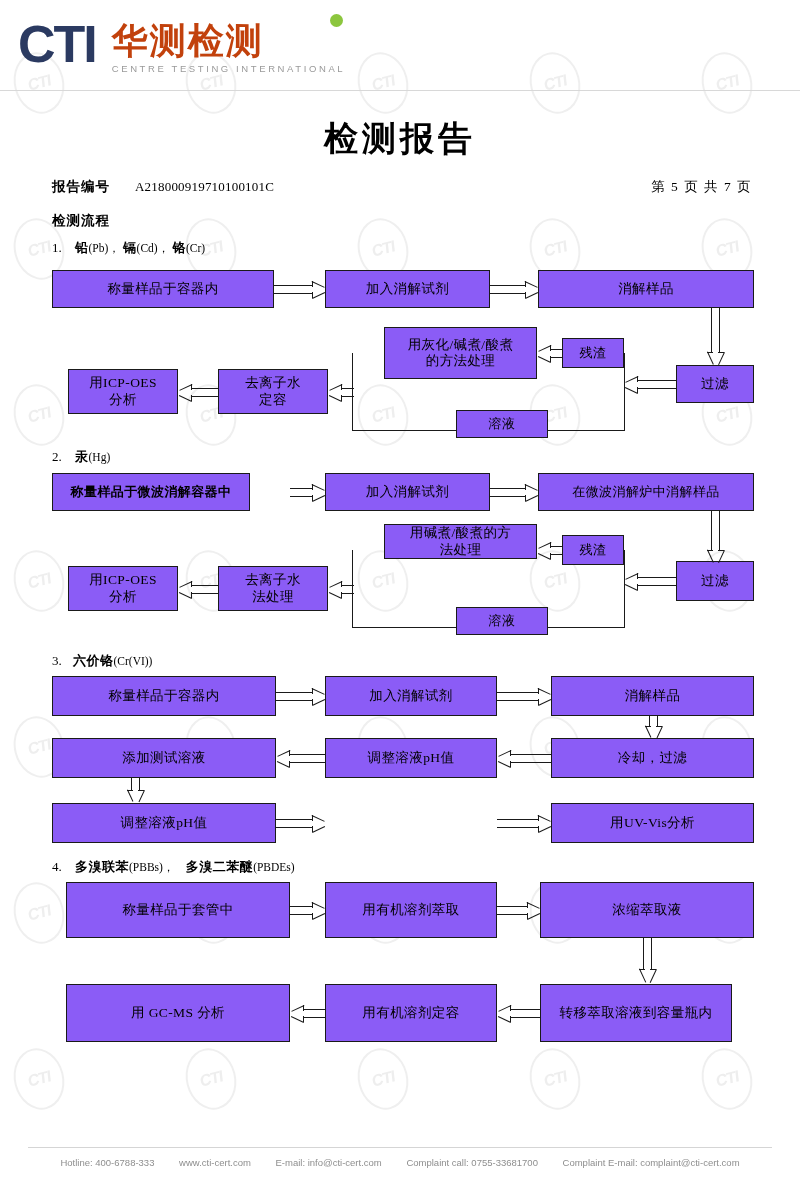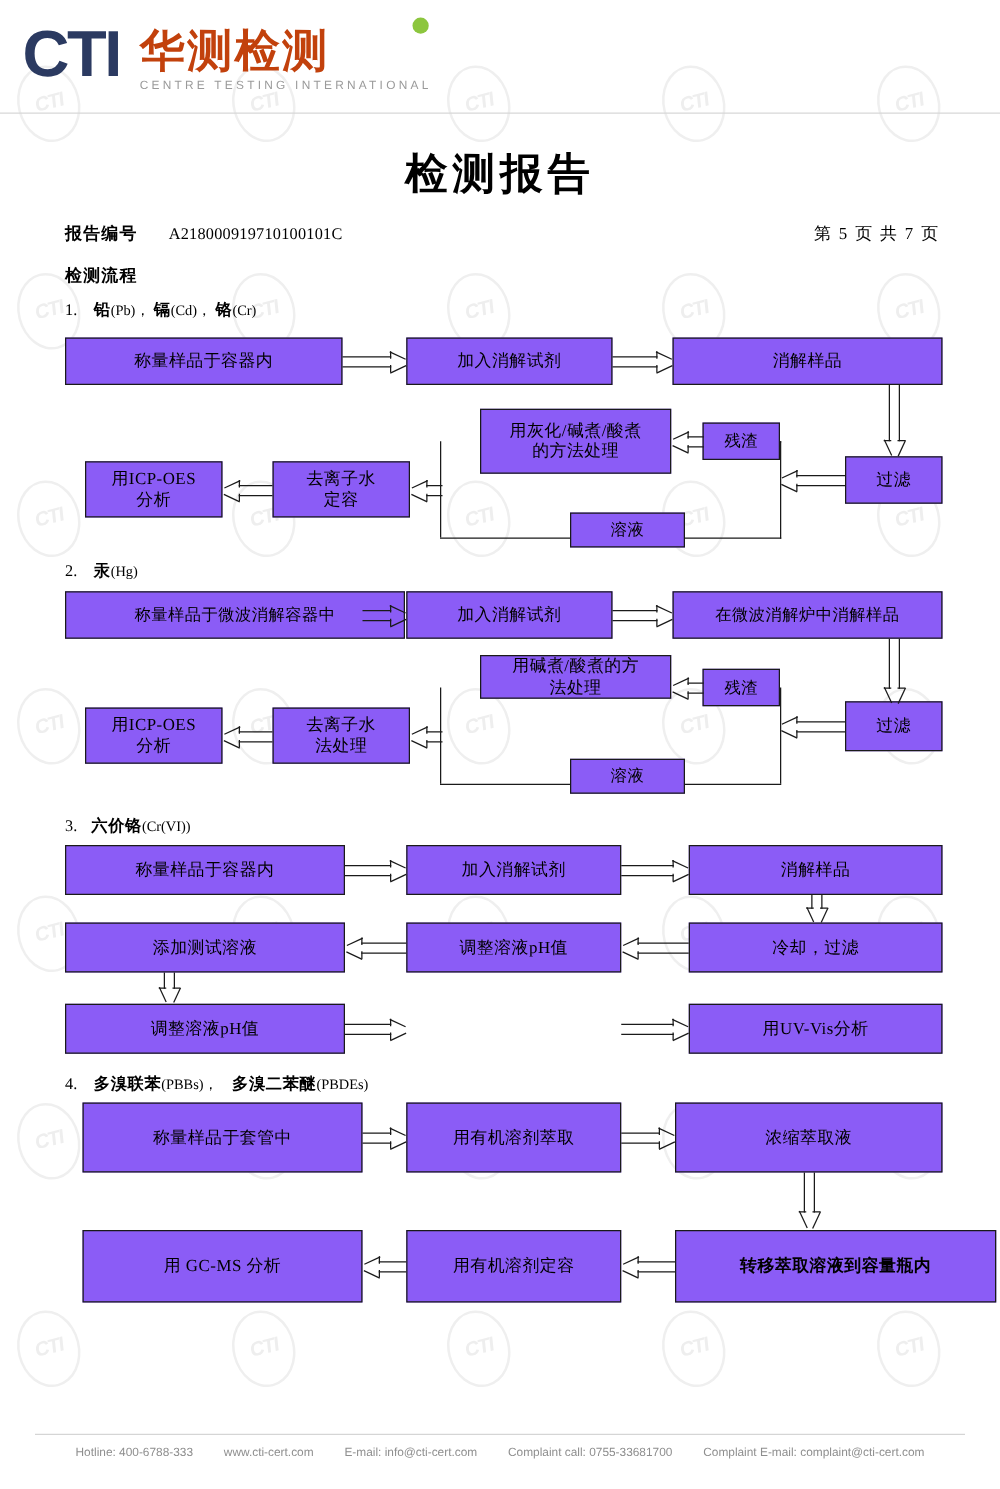--- a/index.html
+++ b/index.html
@@ -387,21 +387,21 @@
       <i style="left:0px;top:-1px;width:14px;height:1.2px;transform:rotate(-25deg);transform-origin:right top;"></i>
       <i style="left:0px;top:16px;width:14px;height:1.2px;transform:rotate(25deg);transform-origin:right top;"></i>
       </div>
   </div>
 
   <div class="sec-head" style="left:52px;top:448px;">
     <span class="num">2.</span>
     <span class="cn" style="margin-left:10px;">汞</span><span class="en">(Hg)</span>
   </div>
 
-  <div class="fbox small" style="left:52px;top:473px;width:272px;height:38px;">称量样品于微波消解容器中</div>
+  <div class="fbox small" style="left:52px;top:473px;width:198px;height:38px;font-weight:bold;">称量样品于微波消解容器中</div>
   <div class="fbox" style="left:325px;top:473px;width:165px;height:38px;">加入消解试剂</div>
   <div class="fbox small" style="left:538px;top:473px;width:216px;height:38px;">在微波消解炉中消解样品</div>
 
   <div class="fbox" style="left:676px;top:561px;width:78px;height:40px;">过滤</div>
   <div class="fbox small" style="left:562px;top:535px;width:62px;height:30px;">残渣</div>
   <div class="fbox small" style="left:456px;top:607px;width:92px;height:28px;">溶液</div>
 
   <div class="fbox" style="left:384px;top:524px;width:153px;height:35px;flex-direction:column;">
     <span>用碱煮/酸煮的方</span>
     <span>法处理</span>
@@ -592,21 +592,21 @@
     <span class="cn" style="margin-left:10px;">多溴联苯</span><span class="en">(PBBs)，</span>
     <span class="cn" style="margin-left:8px;">多溴二苯醚</span><span class="en">(PBDEs)</span>
   </div>
 
   <div class="fbox" style="left:66px;top:882px;width:224px;height:56px;">称量样品于套管中</div>
   <div class="fbox" style="left:325px;top:882px;width:172px;height:56px;">用有机溶剂萃取</div>
   <div class="fbox" style="left:540px;top:882px;width:214px;height:56px;">浓缩萃取液</div>
 
   <div class="fbox" style="left:66px;top:984px;width:224px;height:58px;">用 GC-MS 分析</div>
   <div class="fbox" style="left:325px;top:984px;width:172px;height:58px;">用有机溶剂定容</div>
-  <div class="fbox" style="left:540px;top:984px;width:257px;height:58px;font-weight:bold;">转移萃取溶液到容量瓶内</div>
+  <div class="fbox" style="left:540px;top:984px;width:192px;height:58px;">转移萃取溶液到容量瓶内</div>
 
   <div class="arw" style="left:290px;top:903px;width:35px;height:14px;">
     <div class="shaft-a" style="left:0;top:3px;width:23px;height:1.2px;"></div>
     <div class="shaft-b" style="left:0;top:11px;width:23px;height:1.2px;"></div>
     <div class="head">
         <i style="left:22px;top:-1px;width:1.2px;height:6px;"></i>
         <i style="left:22px;top:10px;width:1.2px;height:6px;"></i>
       <i style="left:22px;top:-1px;width:14px;height:1.2px;transform:rotate(25deg);transform-origin:left top;"></i>
       <i style="left:22px;top:16px;width:14px;height:1.2px;transform:rotate(-25deg);transform-origin:left top;"></i>
       </div>

